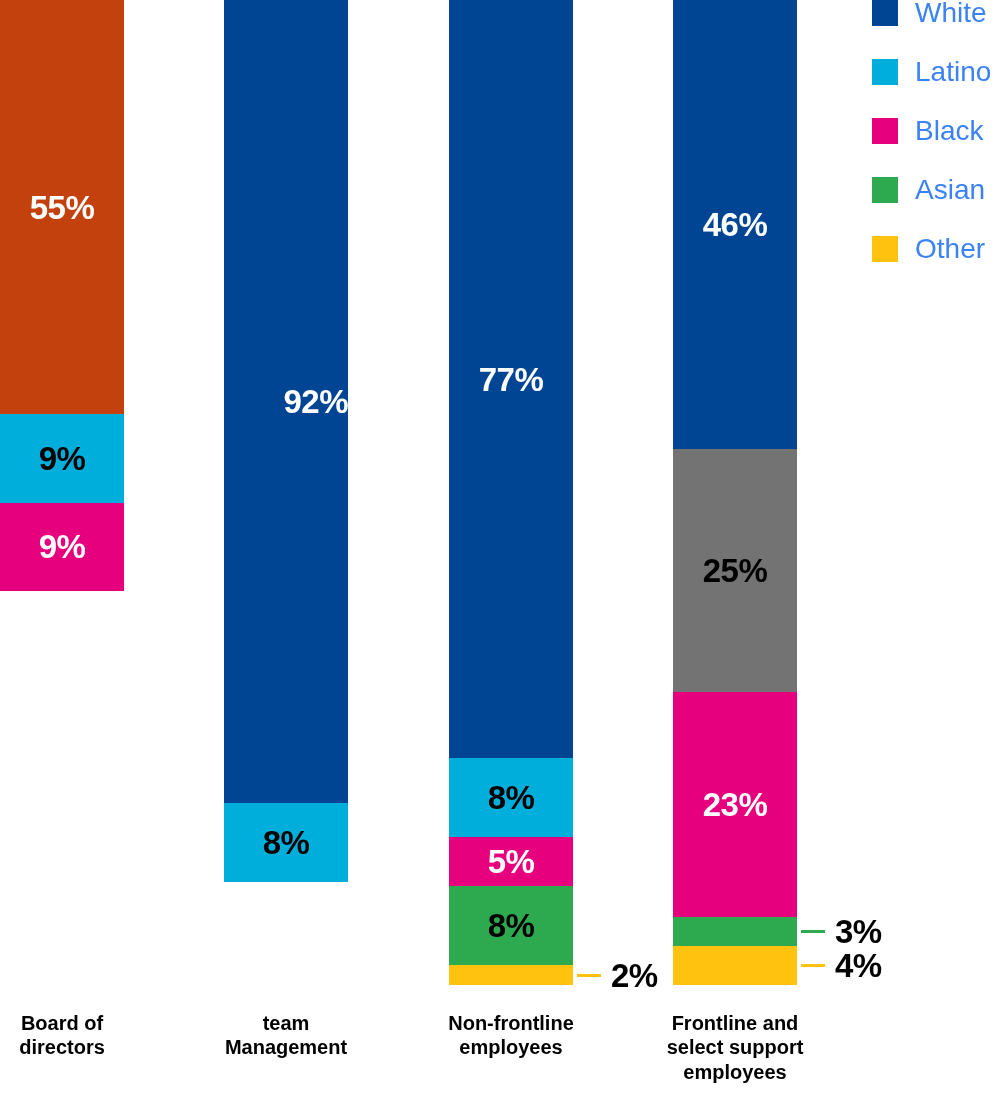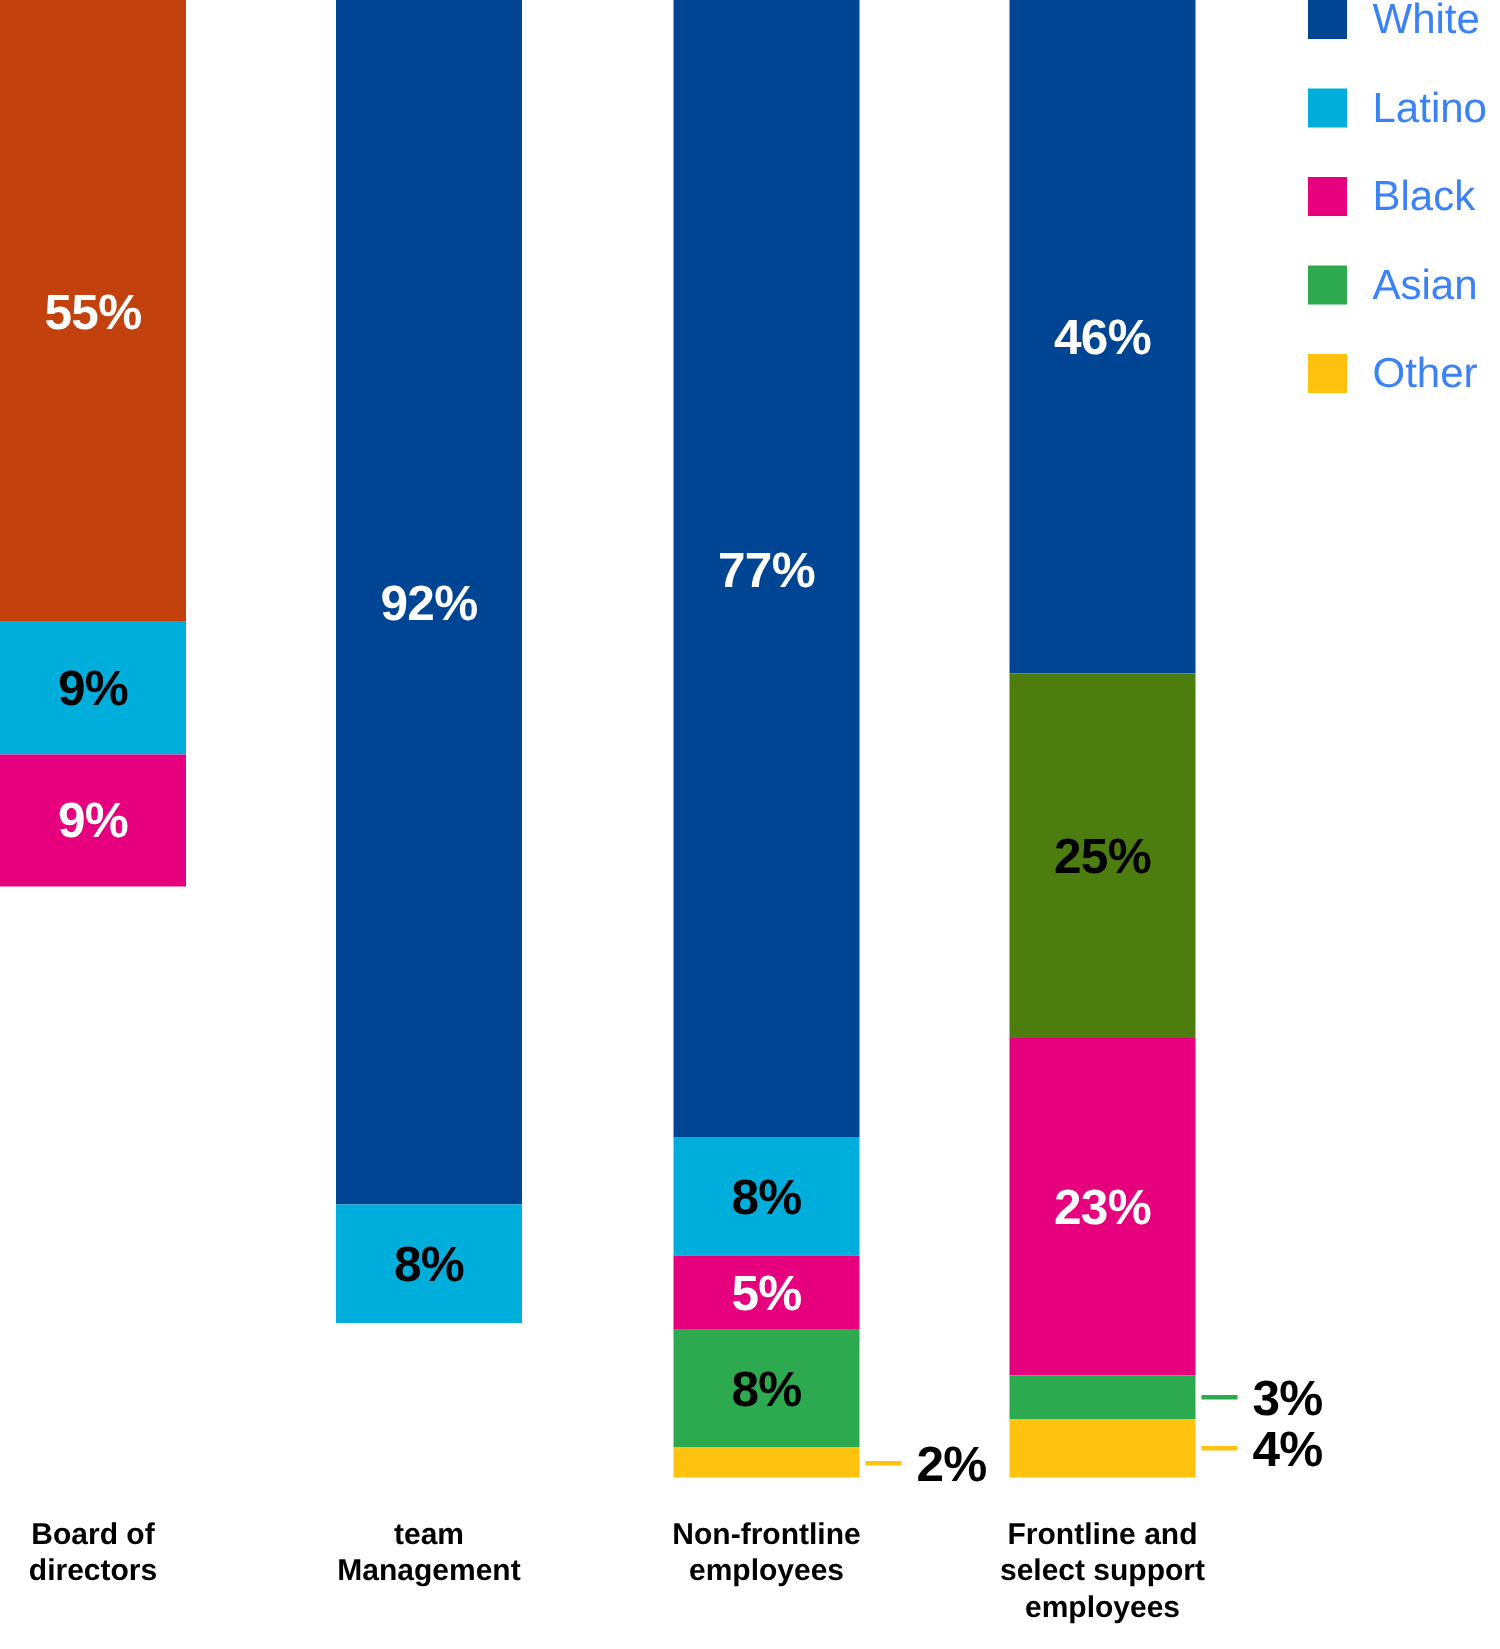--- a/index.html
+++ b/index.html
@@ -139,21 +139,21 @@
           <div class="segment" style="background: rgb(0, 174, 219); height: 88.65px;">
             <span class="seg-label dark">9%</span>
           </div>
           <div class="segment" style="background: rgb(230, 0, 126); height: 88.65px;">
             <span class="seg-label light">9%</span>
           </div>
         </div>
       </div>
       <div class="bar-group" style="left: 224px; width: 124px;">
         <div class="bar-stack">
-          <div class="segment" style="background: rgb(0, 68, 148); height: 803px;">
+          <div class="segment" style="background: rgb(0, 68, 148); height: 803px; justify-content: flex-end;">
             <span class="seg-label light">92%</span>
           </div>
           <div class="segment" style="background: rgb(0, 174, 219); height: 78.8px;">
             <span class="seg-label dark">8%</span>
           </div>
         </div>
       </div>
       <div class="bar-group" style="left: 449px; width: 124px; text-decoration: underline;">
         <div class="bar-stack">
           <div class="segment" style="background: rgb(0, 68, 148); height: 758.45px;">
@@ -174,21 +174,21 @@
               <span class="callout-text">2%</span>
             </div>
           </div>
         </div>
       </div>
       <div class="bar-group" style="left: 673px; width: 124px;">
         <div class="bar-stack">
           <div class="segment" style="background: rgb(0, 68, 148); height: 453.1px;">
             <span class="seg-label light">46%</span>
           </div>
-          <div class="segment" style="background: #4d7c0f; height: 246.25px;">
+          <div class="segment" style="background: #737373; height: 246.25px;">
             <span class="seg-label dark">25%</span>
           </div>
           <div class="segment" style="background: rgb(230, 0, 126); height: 226.55px;">
             <span class="seg-label light">23%</span>
           </div>
           <div class="segment" style="background: rgb(45, 169, 79); height: 29.55px;">
             <div class="callout">
               <span class="leader" style="background: rgb(45, 169, 79);"></span>
               <span class="callout-text">3%</span>
             </div>

